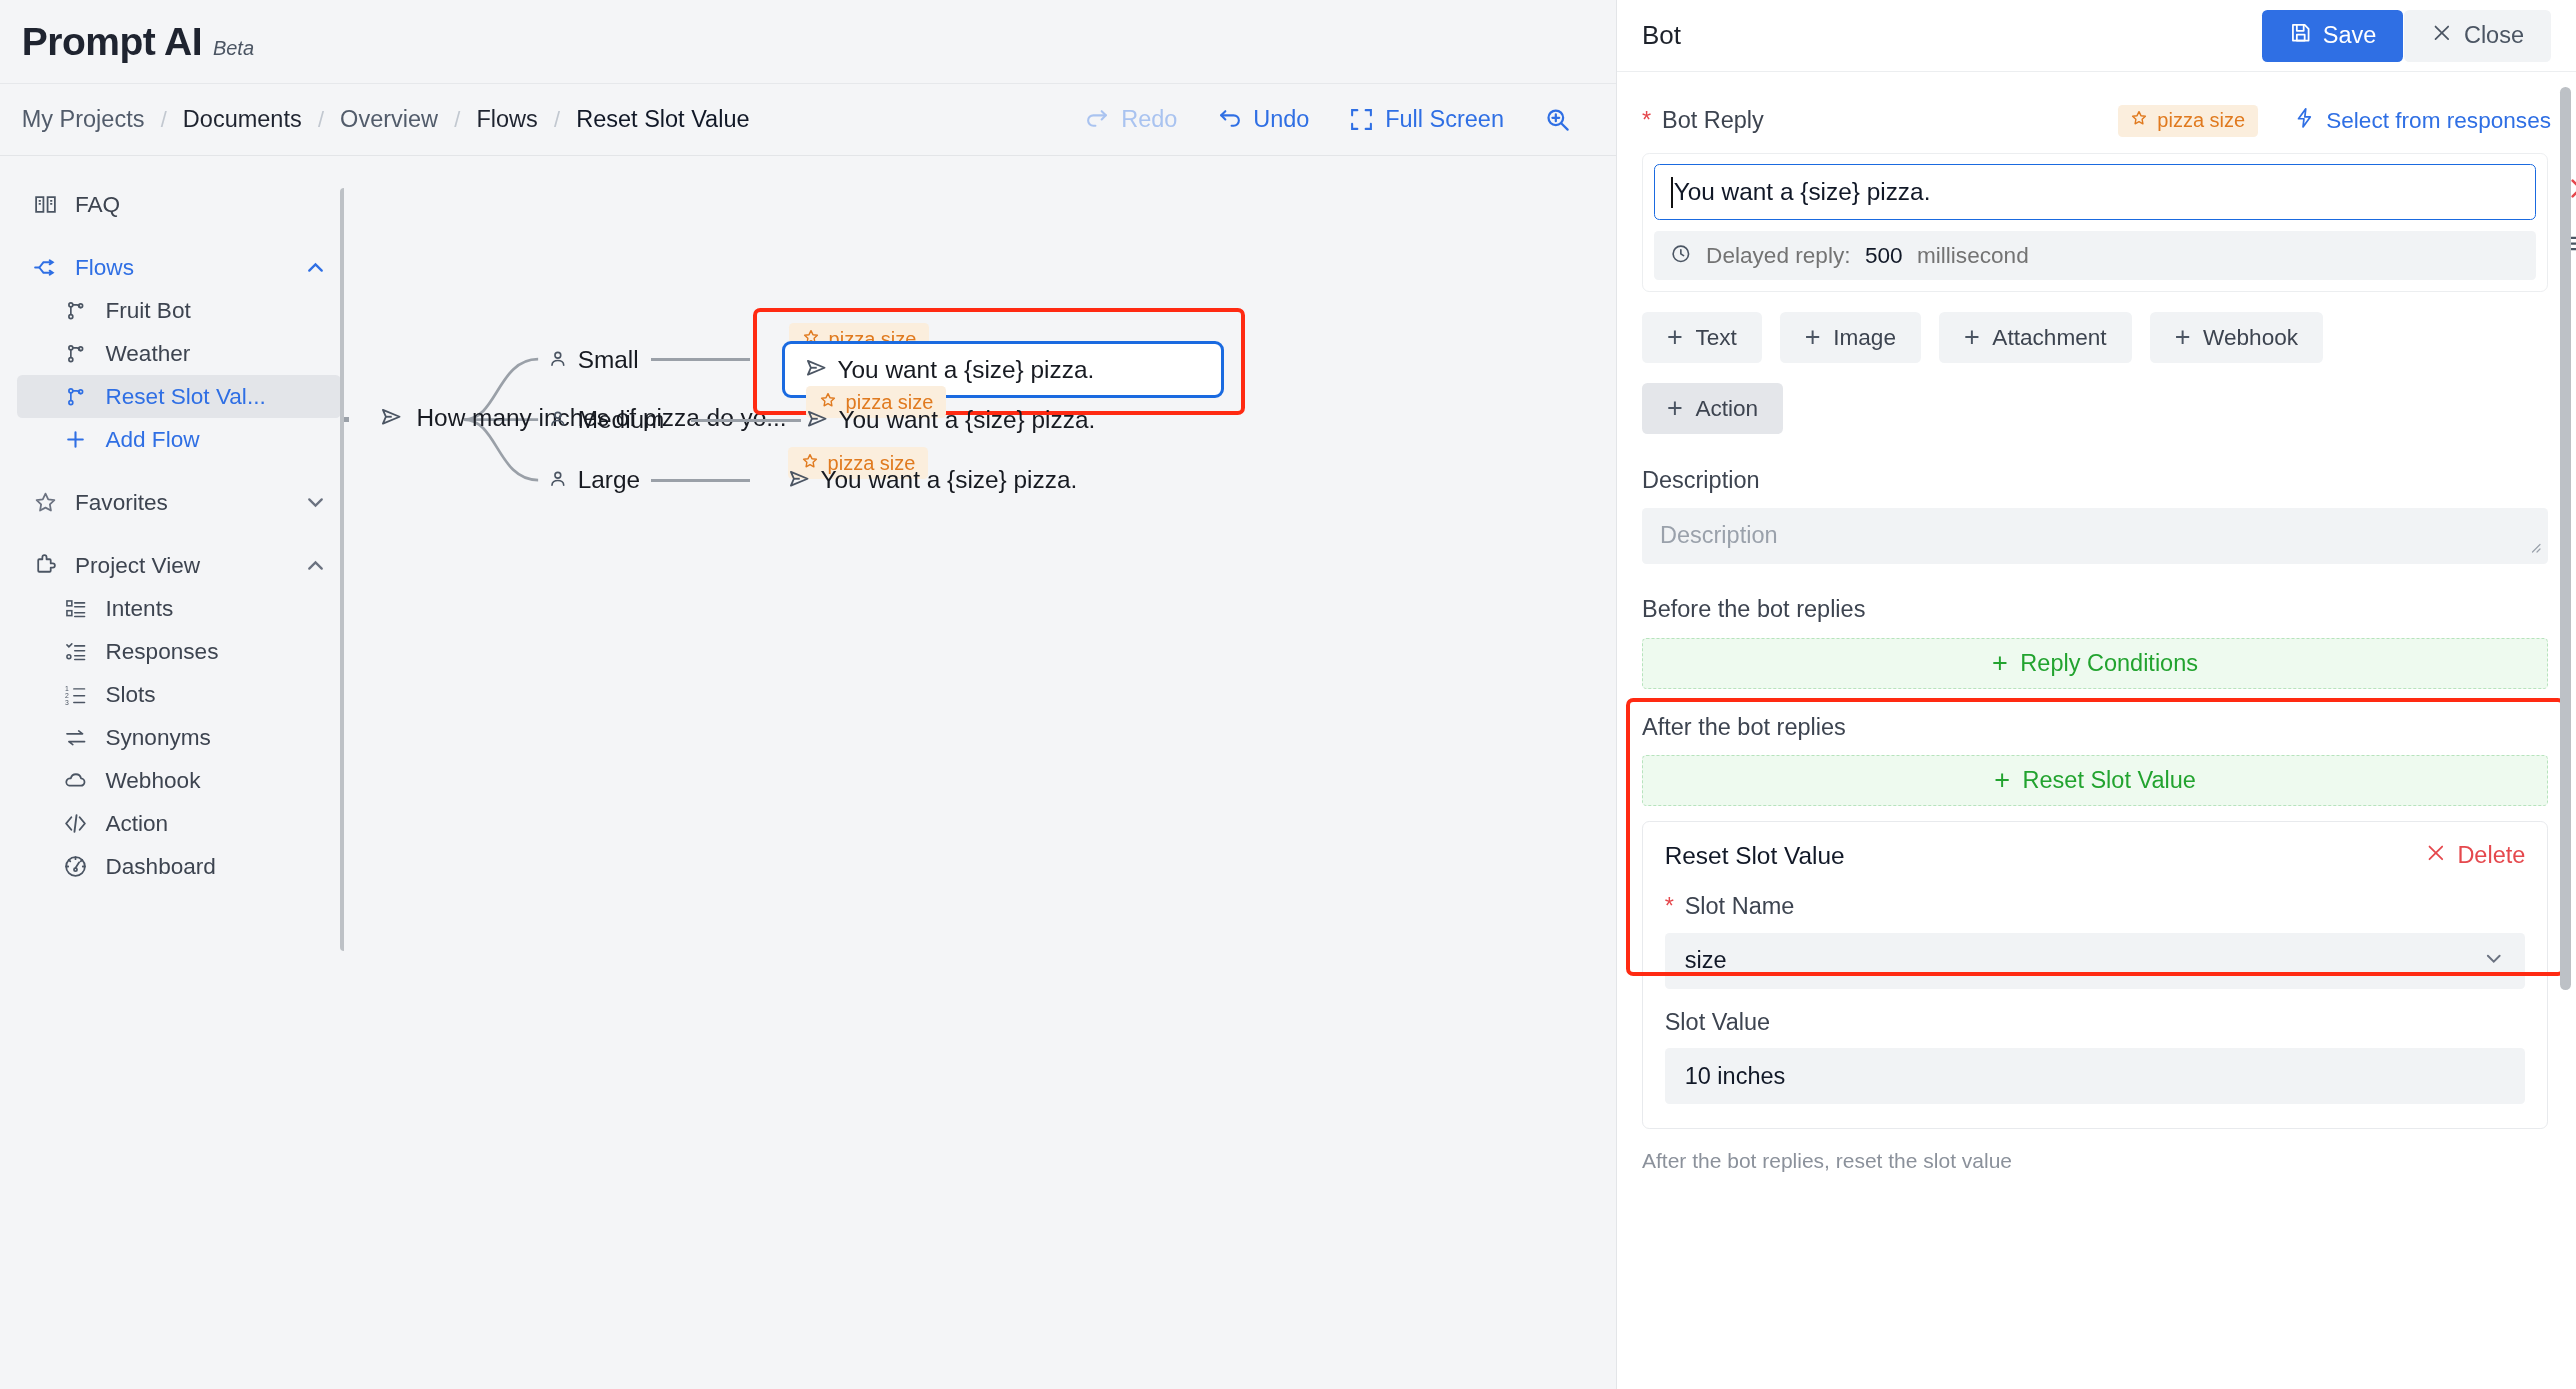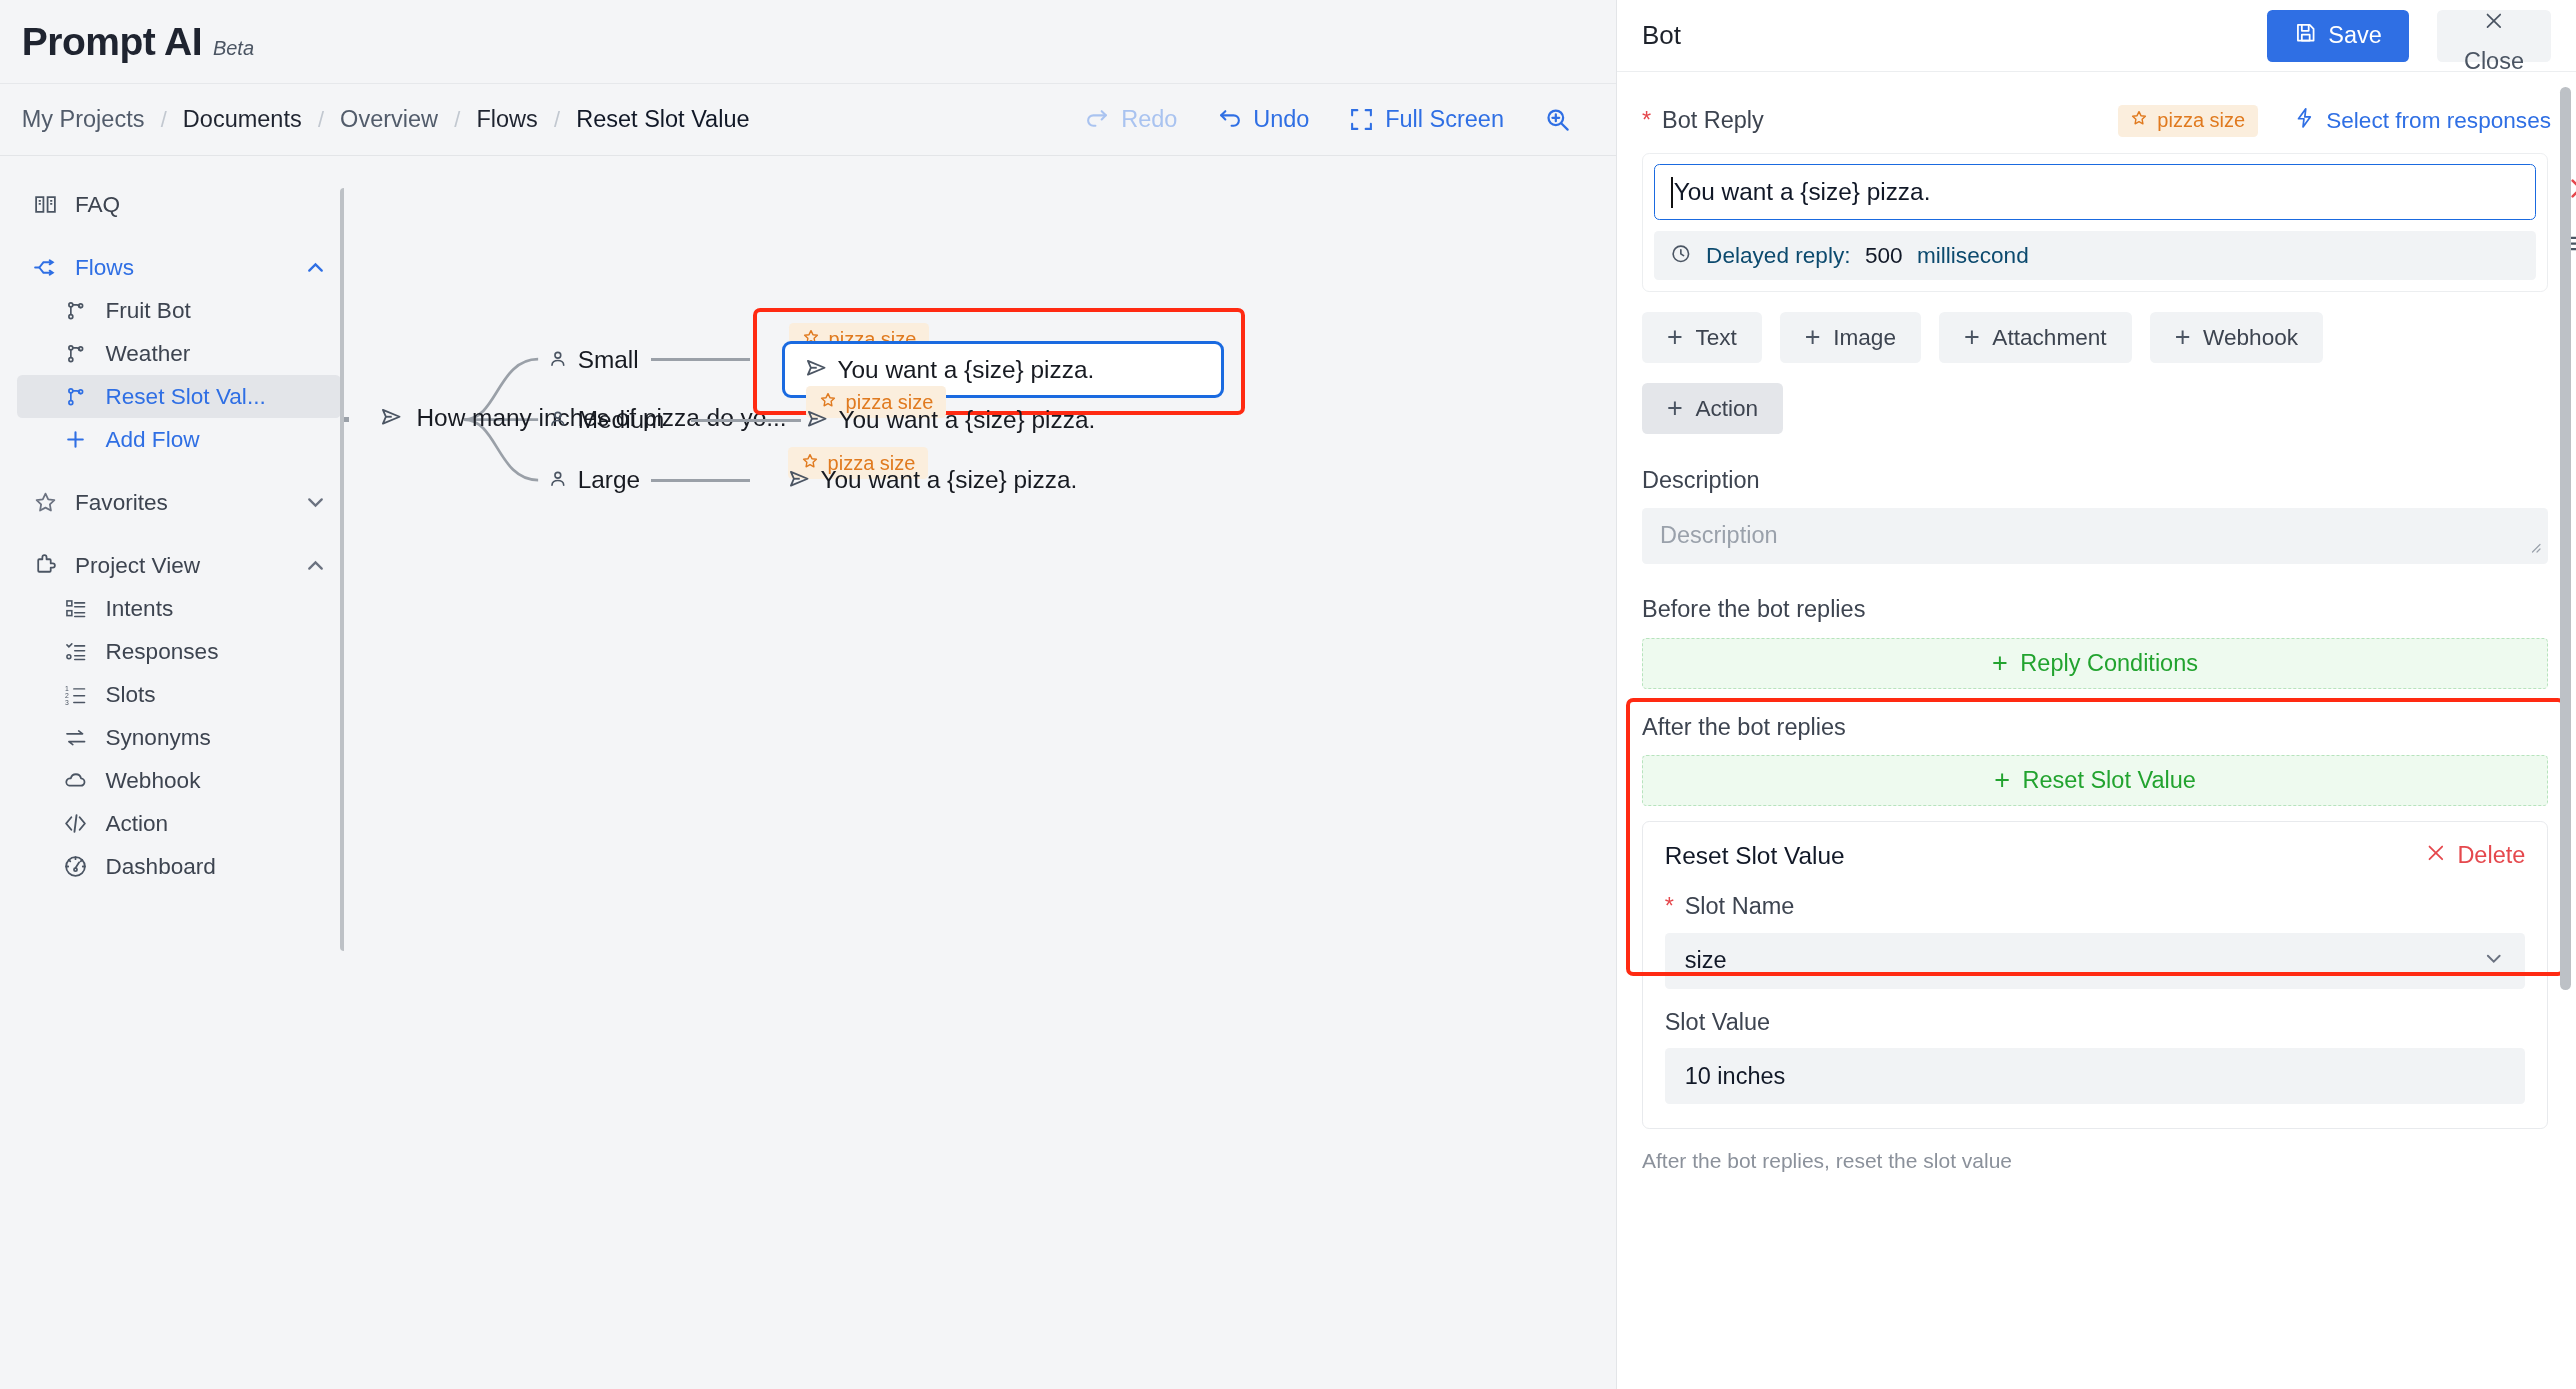--- a/index.html
+++ b/index.html
@@ -100,23 +100,23 @@
     height:72px; display:flex; align-items:center; padding:0 25px;
     border-bottom:0.9px solid #eceef0;
   }
   .panel-title { font-size:26px; color:#1d222b; font-weight:400; }
   .btn-save {
     margin-left:auto; display:flex; align-items:center; gap:10.8px;
     background:#2f6fe4; color:#fff; font-size:23.5px;
     height:52px; padding:0 27px; border-radius:5.4px; cursor:pointer;
   }
   .btn-close {
-    margin-left:28px; display:flex; align-items:center; gap:10.8px;
+    margin-left:1px; display:flex; align-items:center; gap:10.8px;
     background:#f1f3f5; color:#4b5563; font-size:23.5px;
-    height:52px; padding:0 27px; border-radius:5.4px; cursor:pointer;flex-direction:column;
+    height:52px; padding:0 27px; border-radius:5.4px; cursor:pointer;
   }
 
   .panel-body { position:relative; padding:0 25px; height:1318px; }
 
   .row-label { display:flex; align-items:center; gap:10.8px; margin-top:32.5px; }
   .req-star { color:#e5484d; font-size:23.5px; line-height:1; }
   .lbl-text { font-size:23.5px; color:#3d4450; }
   .hdr-right { margin-left:auto; display:flex; align-items:center; gap:36px; }
   .link-blue { display:flex; align-items:center; gap:10.8px; color:#2f6fe4; font-size:22.6px; cursor:pointer; }
 
@@ -127,21 +127,21 @@
   .reply-input {
     margin:10.8px; height:56px; border:1.8px solid #1a6ae0; border-radius:5.4px;
     display:flex; align-items:center; padding:0 16.2px; background:#fff;
   }
   .reply-input .caret { width:1.8px; height:31px; background:#111; margin-right:0.9px; }
   .reply-input .val { font-size:24.4px; color:#111827; }
   .delay-bar {
     margin:0 10.8px 10.8px 10.8px; height:49px; background:#f1f3f5; border-radius:4.5px;
     display:flex; align-items:center; padding:0 16.2px; gap:14.4px;
   }
-  .delay-bar .t { font-size:22.6px; color:#0c4a6e; }
+  .delay-bar .t { font-size:22.6px; color:#737373; }
   .delay-bar .num { font-size:22.6px; color:#111827; }
   .x-del { position:absolute; right:-47px; top:21.7px; color:#e5484d; font-size:27px; cursor:pointer; }
   .drag-h { position:absolute; right:-47px; top:76px; cursor:grab; }
 
   .addrow { display:flex; gap:18px; margin-top:20px; flex-wrap:wrap; }
   .addbtn {
     display:flex; align-items:center; justify-content:center; gap:12.6px;
     height:51px; padding:0 25px; background:#f1f3f5; border-radius:5.4px;
     font-size:22.6px; color:#3d4450; cursor:pointer;
   }

